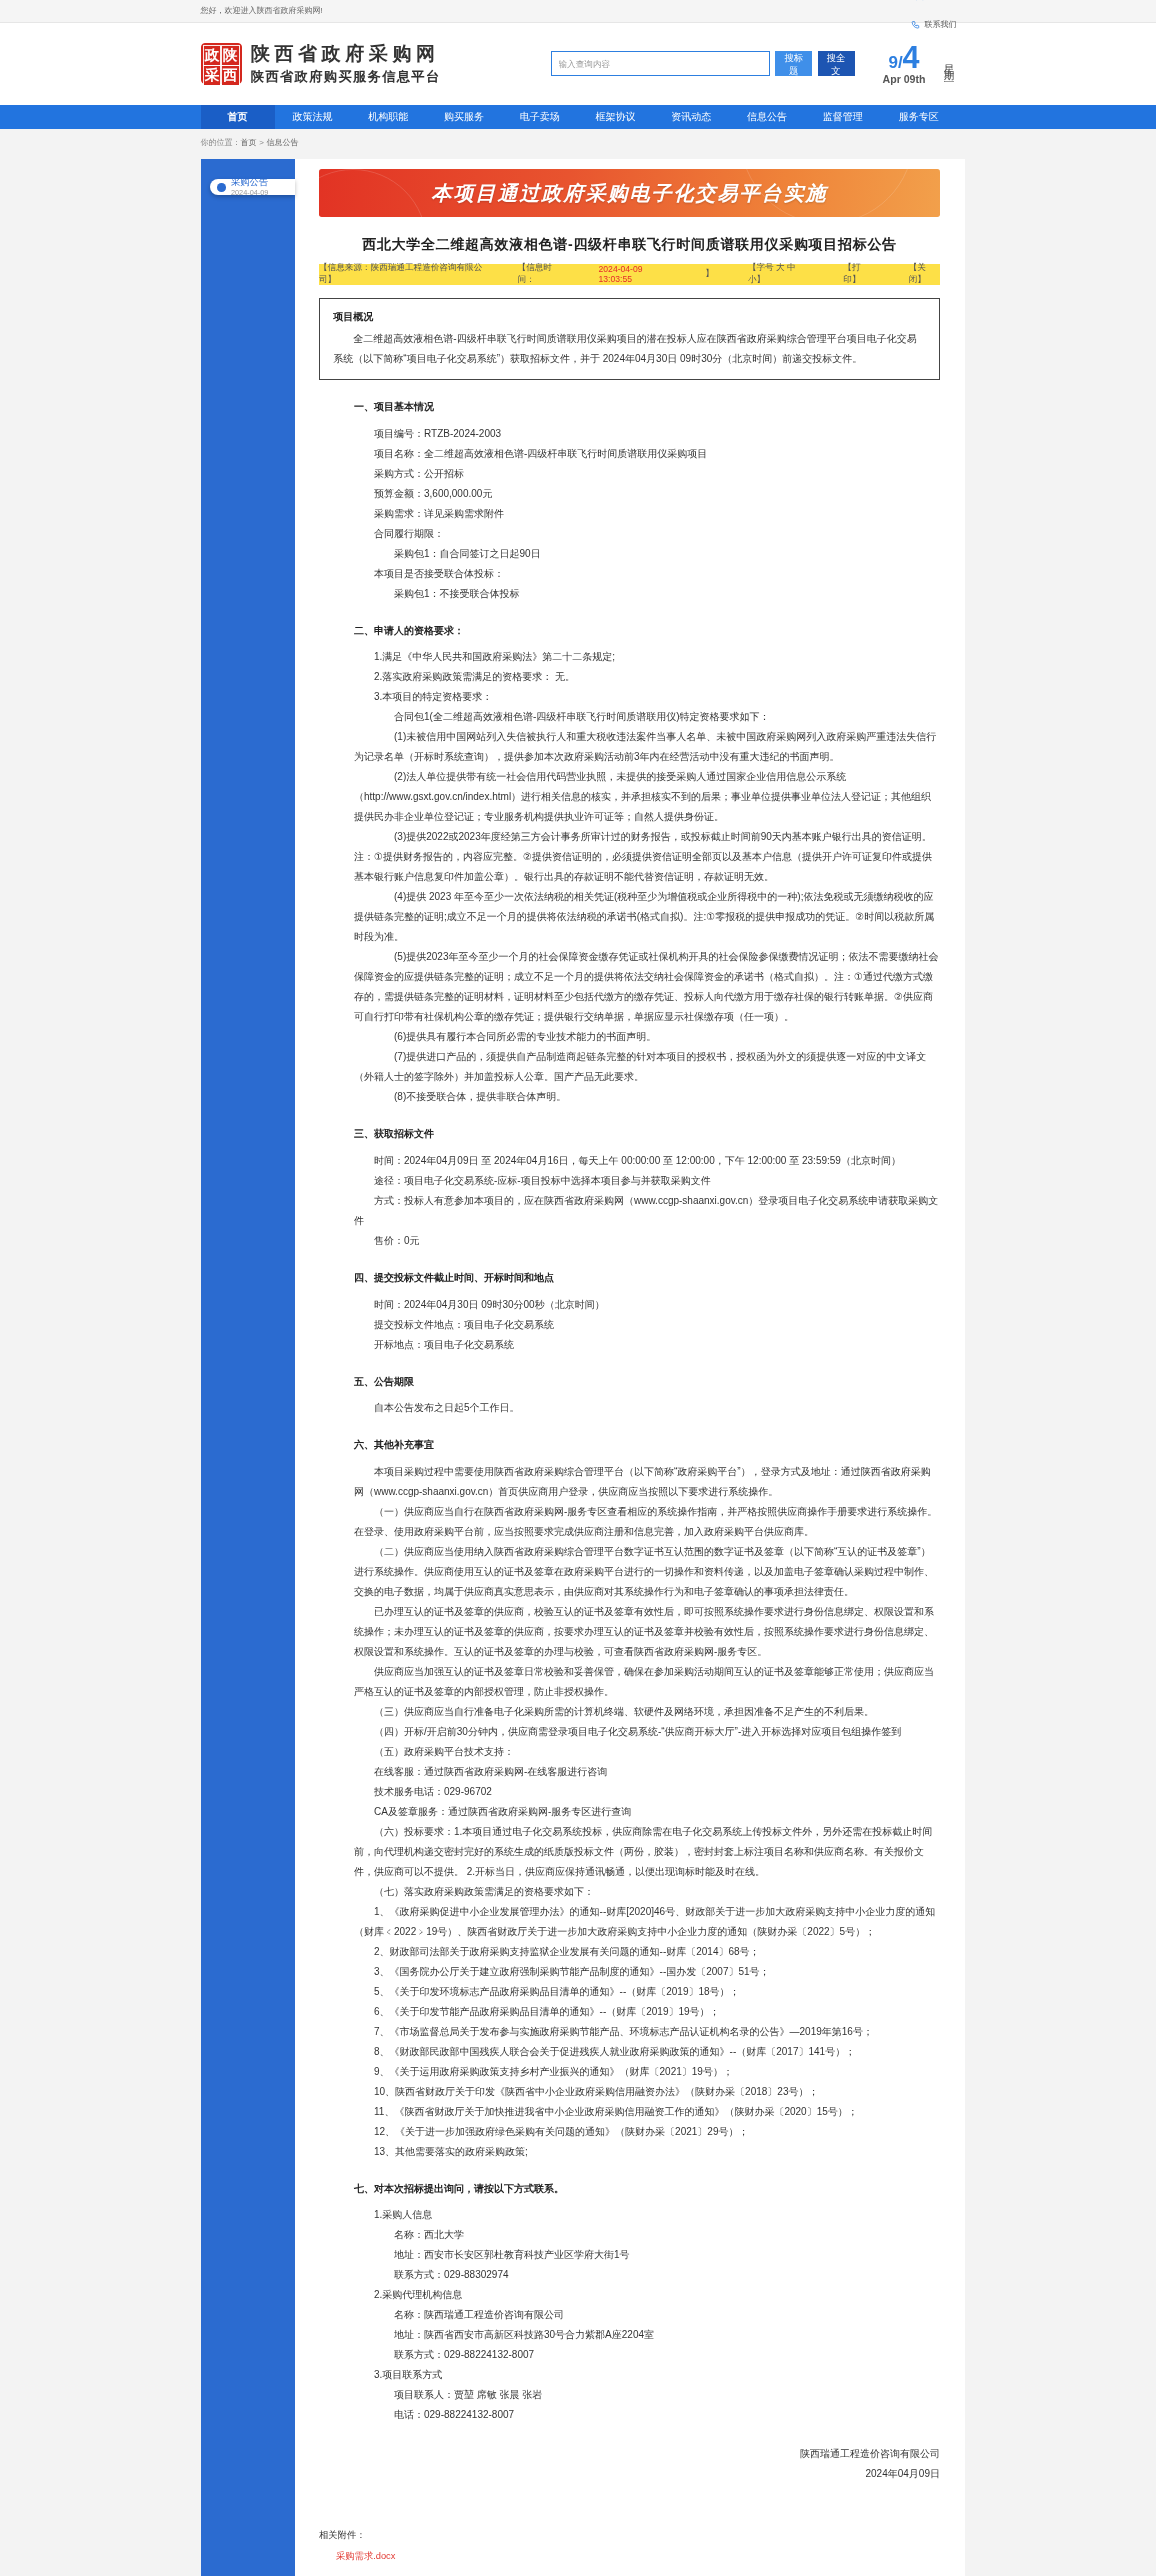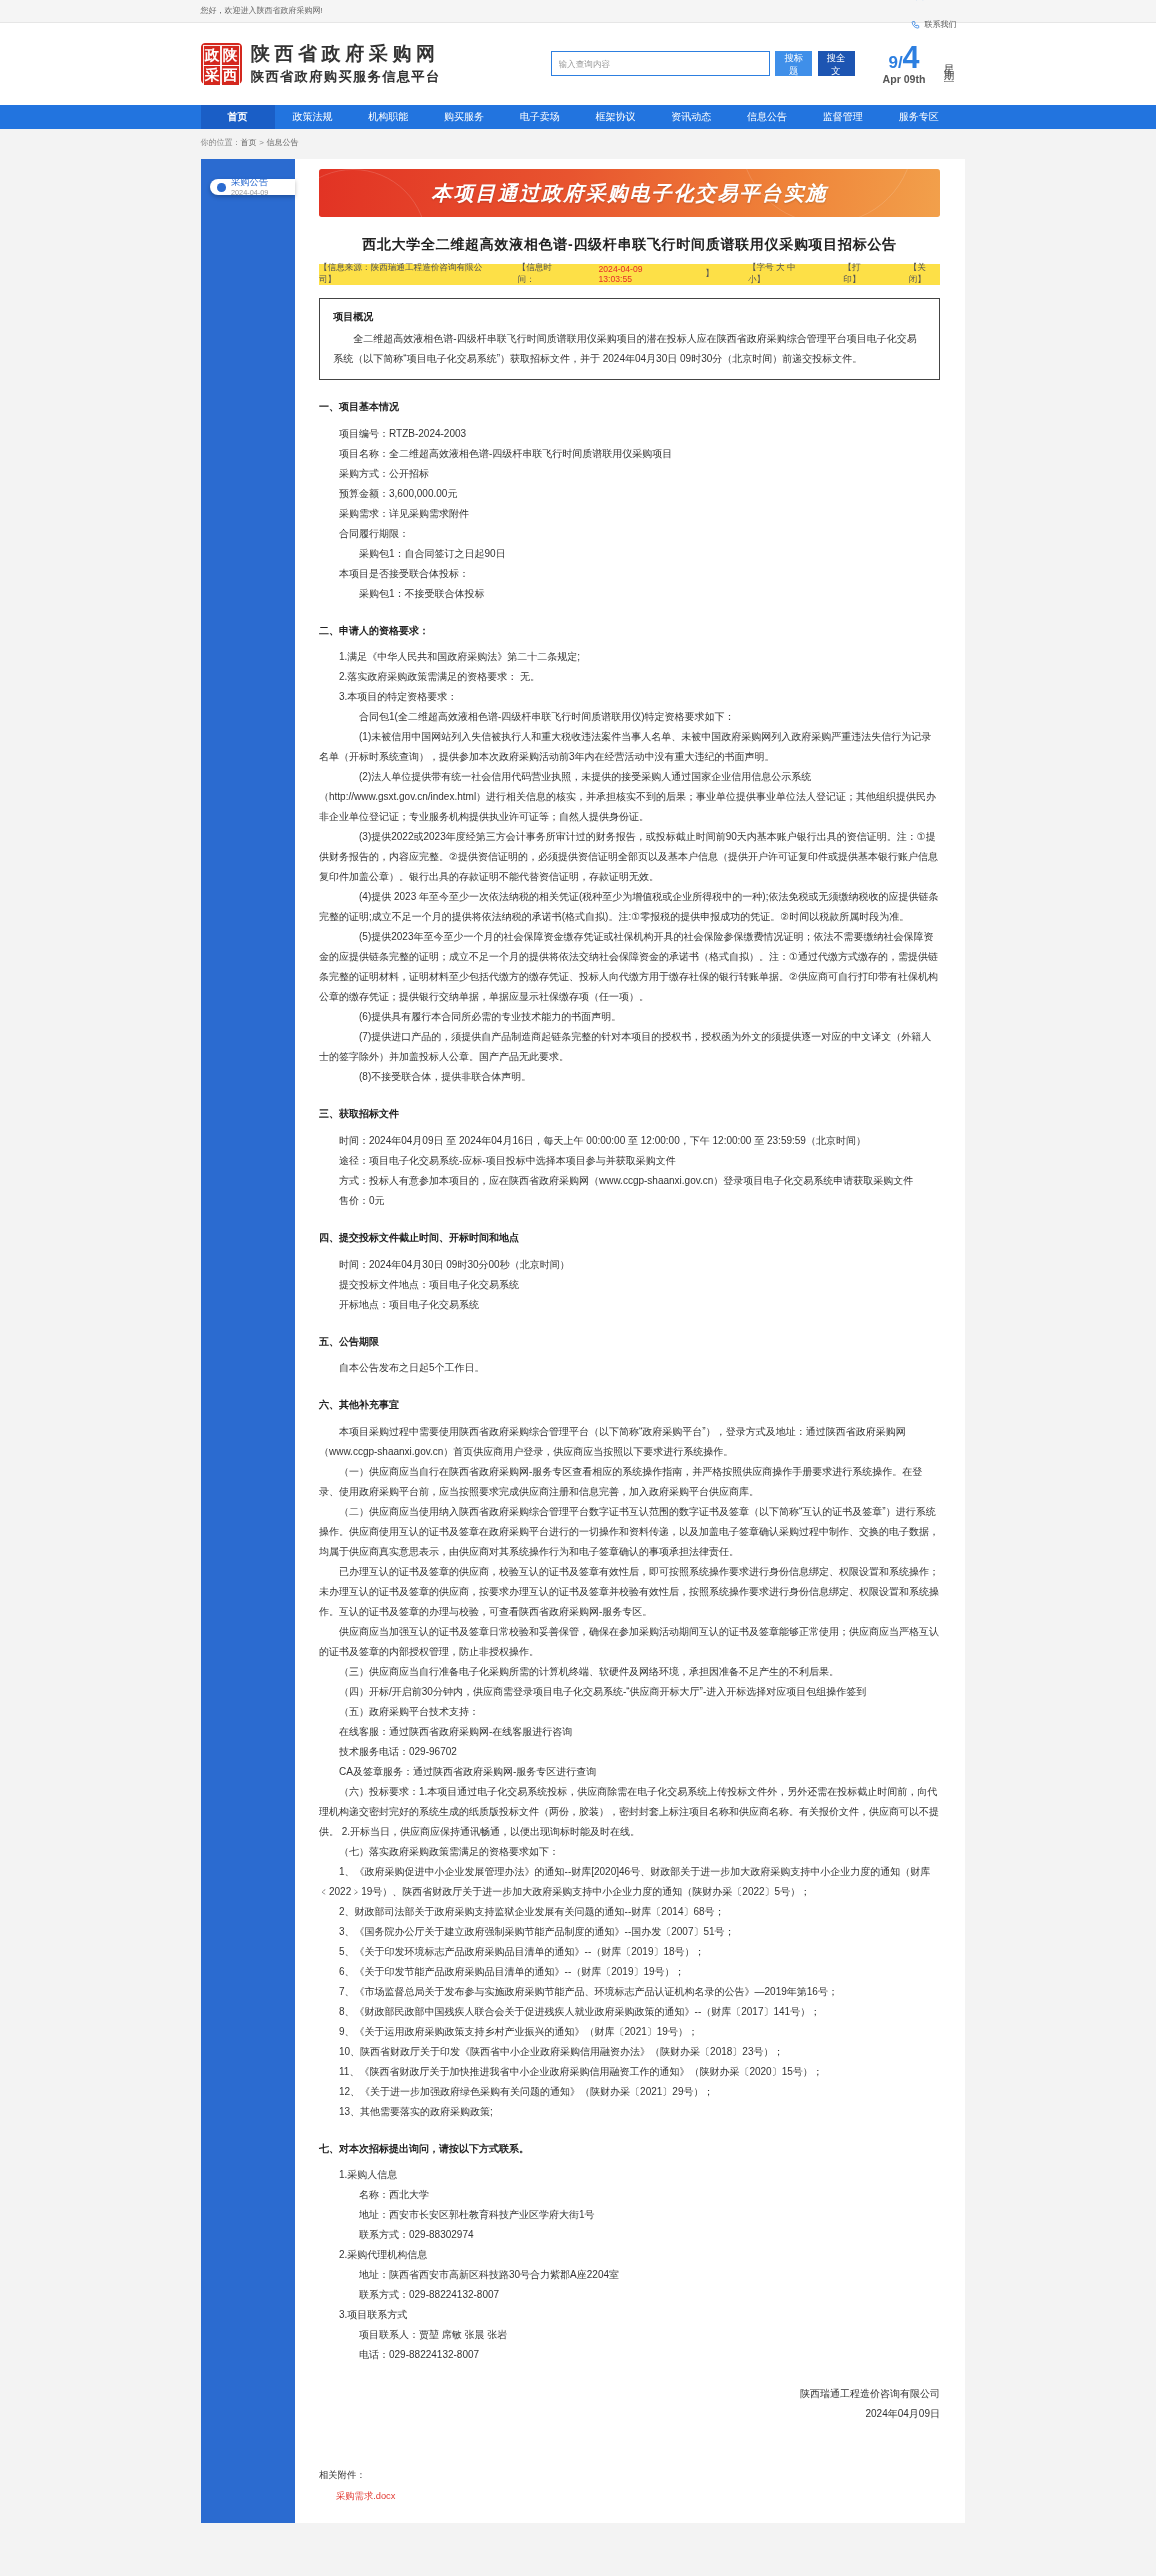--- a/index.html
+++ b/index.html
@@ -109,21 +109,21 @@
     background:#fde047; height:21px; display:flex; align-items:center; justify-content:center;
     font-size:8.6px; color:#555;gap:34px;
   }
   .meta-bar .red { color:#e52b2b; }
   .meta-bar .clickable { cursor:pointer; }
 
   .overview-box { border:0.7px solid #444; margin-top:13.3px; padding:8px 13.3px 10.6px; }
   .overview-heading { font-size:10px; font-weight:bold; color:#222; line-height:20px; }
   .overview-body { font-size:10px; line-height:20px; text-indent:2em; margin:1.3px 0 0; }
 
-  .article-body { margin-top:1.3px; }
+  .article-body { margin-top:1.3px;margin-left:35px; }
   .article-body h3 { font-size:10px; color:#222; margin:17px 0 6.6px; line-height:20px; font-weight:bold; }
   .article-body p { margin:0; font-size:10px; line-height:20px; color:#333; }
   .article-body p.i1 { text-indent:2em; }
   .article-body p.i2 { text-indent:4em; }
 
   .signature { text-align:right; margin-top:18.6px; font-size:10px; line-height:20px; }
 
   .attachments { margin-top:41px; }
   .attach-label { font-size:9.3px; color:#333; line-height:20px; }
   .attach-link { display:inline-block; margin:5.3px 0 0 17px; font-size:9.3px; color:#e23a33; text-decoration:none; cursor:pointer; }
@@ -302,20 +302,21 @@
         <p class="i1">10、陕西省财政厅关于印发《陕西省中小企业政府采购信用融资办法》（陕财办采〔2018〕23号）；</p>
         <p class="i1">11、《陕西省财政厅关于加快推进我省中小企业政府采购信用融资工作的通知》（陕财办采〔2020〕15号）；</p>
         <p class="i1">12、《关于进一步加强政府绿色采购有关问题的通知》（陕财办采〔2021〕29号）；</p>
         <p class="i1">13、其他需要落实的政府采购政策;</p>
         <h3>七、对本次招标提出询问，请按以下方式联系。</h3>
         <p class="i1">1.采购人信息</p>
         <p class="i2">名称：西北大学</p>
         <p class="i2">地址：西安市长安区郭杜教育科技产业区学府大街1号</p>
         <p class="i2">联系方式：029-88302974</p>
         <p class="i1">2.采购代理机构信息</p>
+        <p class="i2">名称：陕西瑞通工程造价咨询有限公司</p>
         <p class="i2">地址：陕西省西安市高新区科技路30号合力紫郡A座2204室</p>
         <p class="i2">联系方式：029-88224132-8007</p>
         <p class="i1">3.项目联系方式</p>
         <p class="i2">项目联系人：贾堃 席敏 张晨 张岩</p>
         <p class="i2">电话：029-88224132-8007</p>
       </div>
 
     <div class="signature">
       <div>陕西瑞通工程造价咨询有限公司</div>
       <div>2024年04月09日</div>

